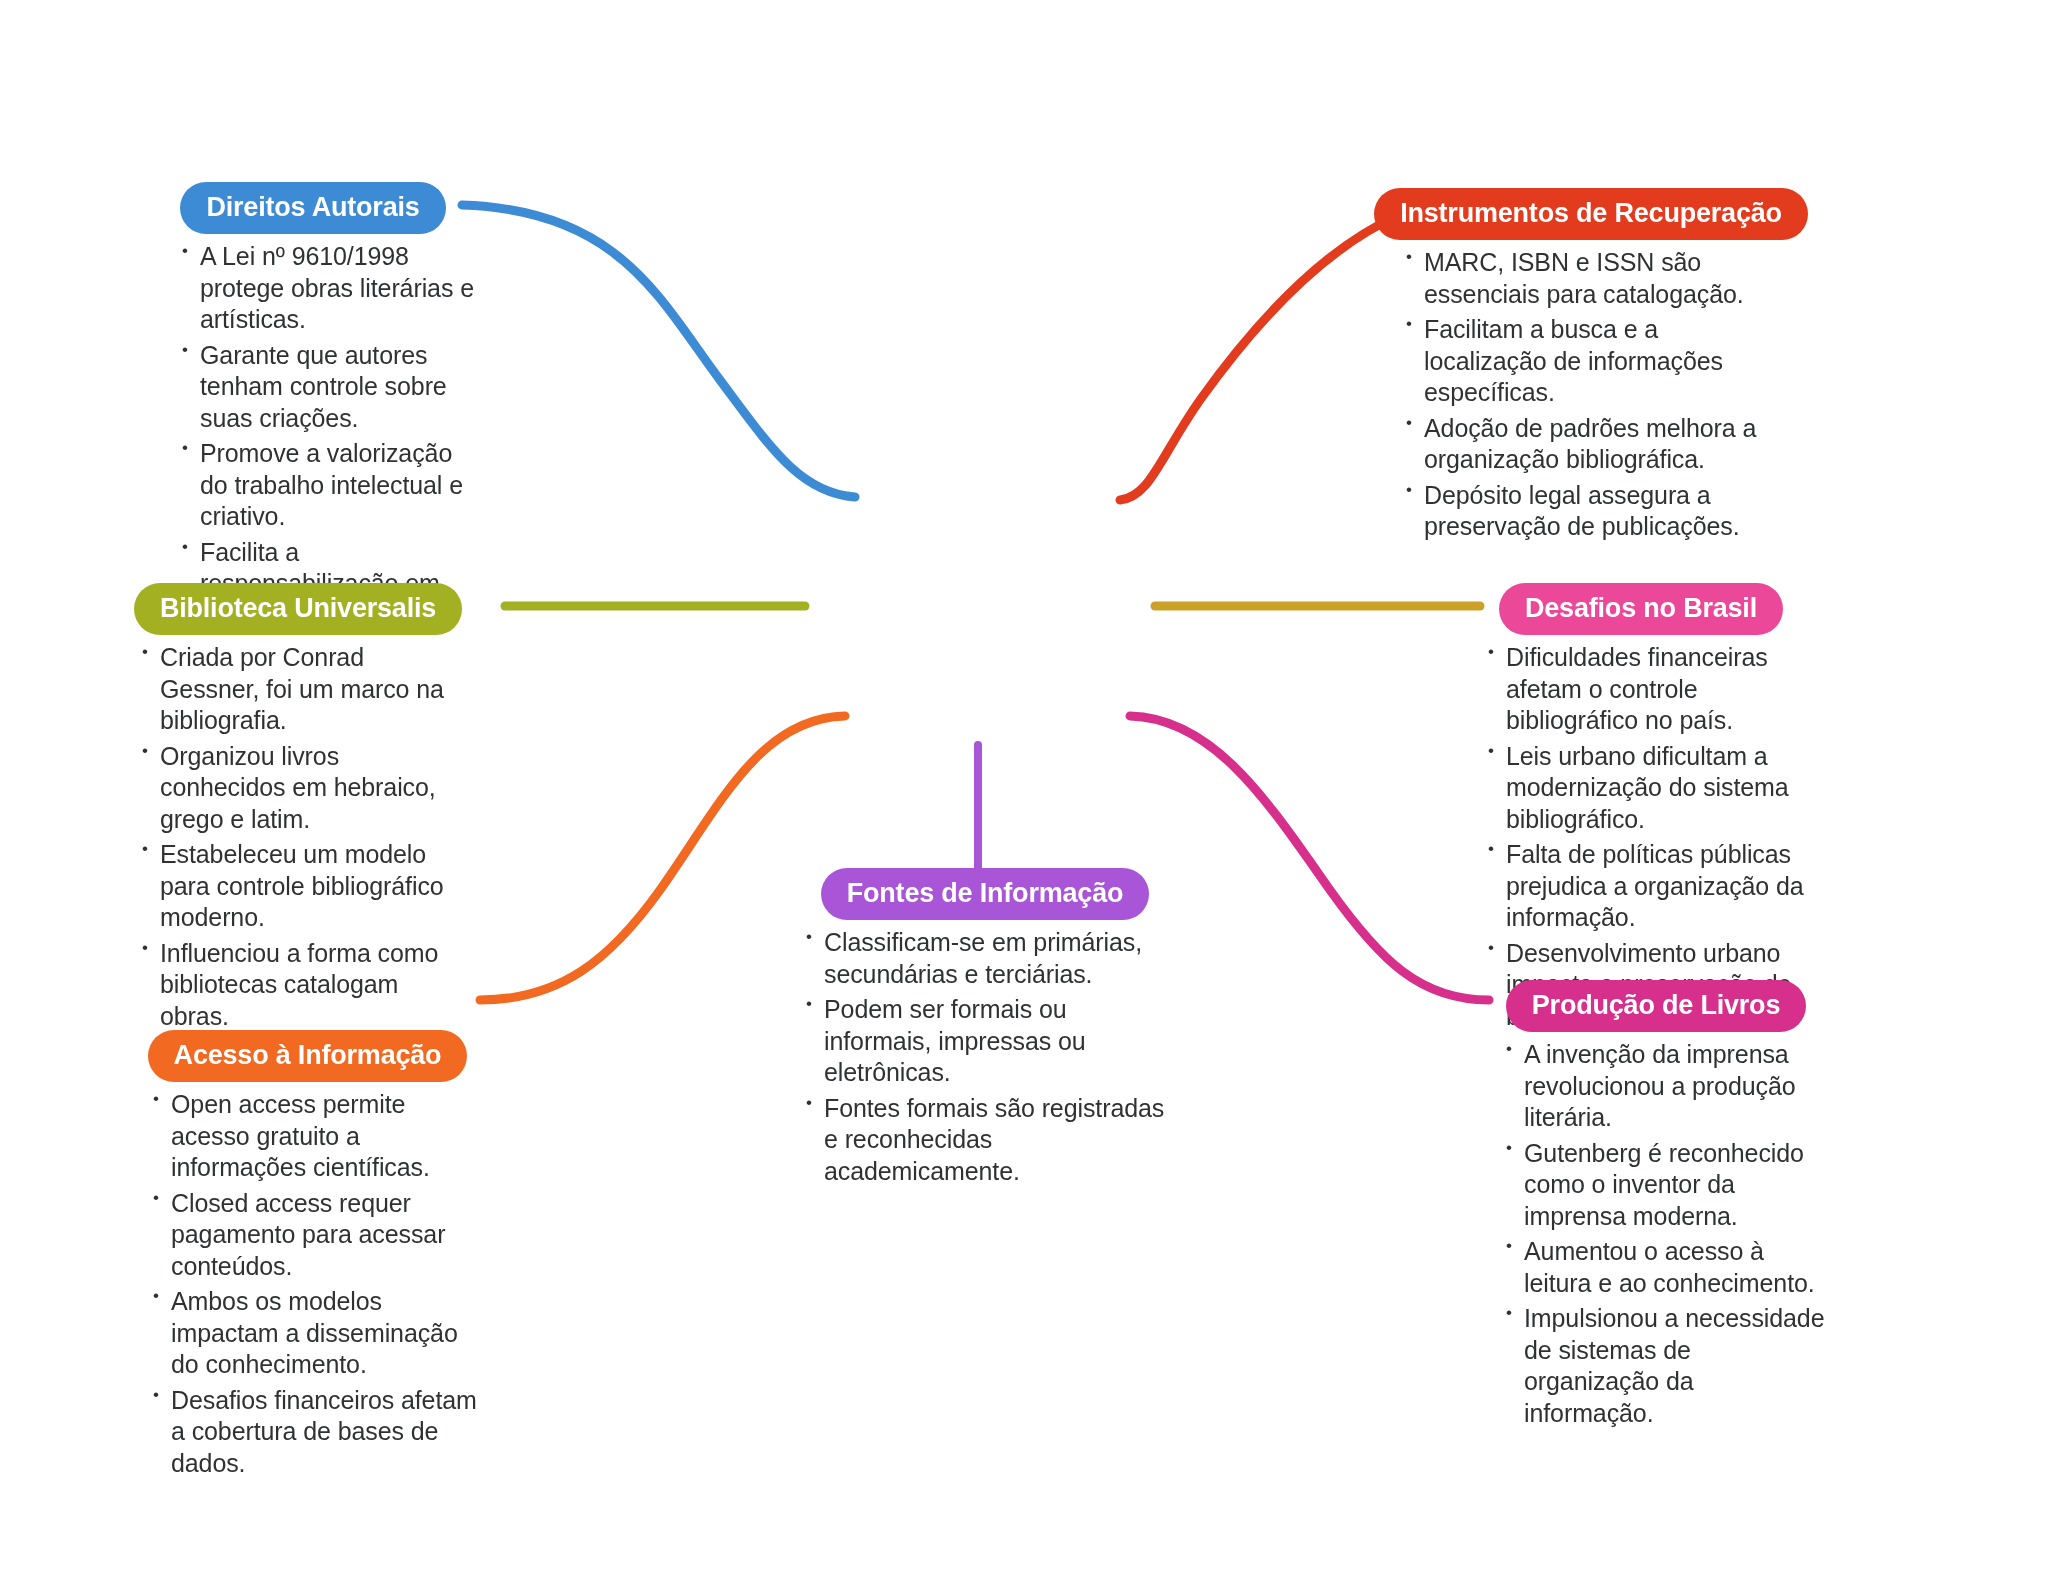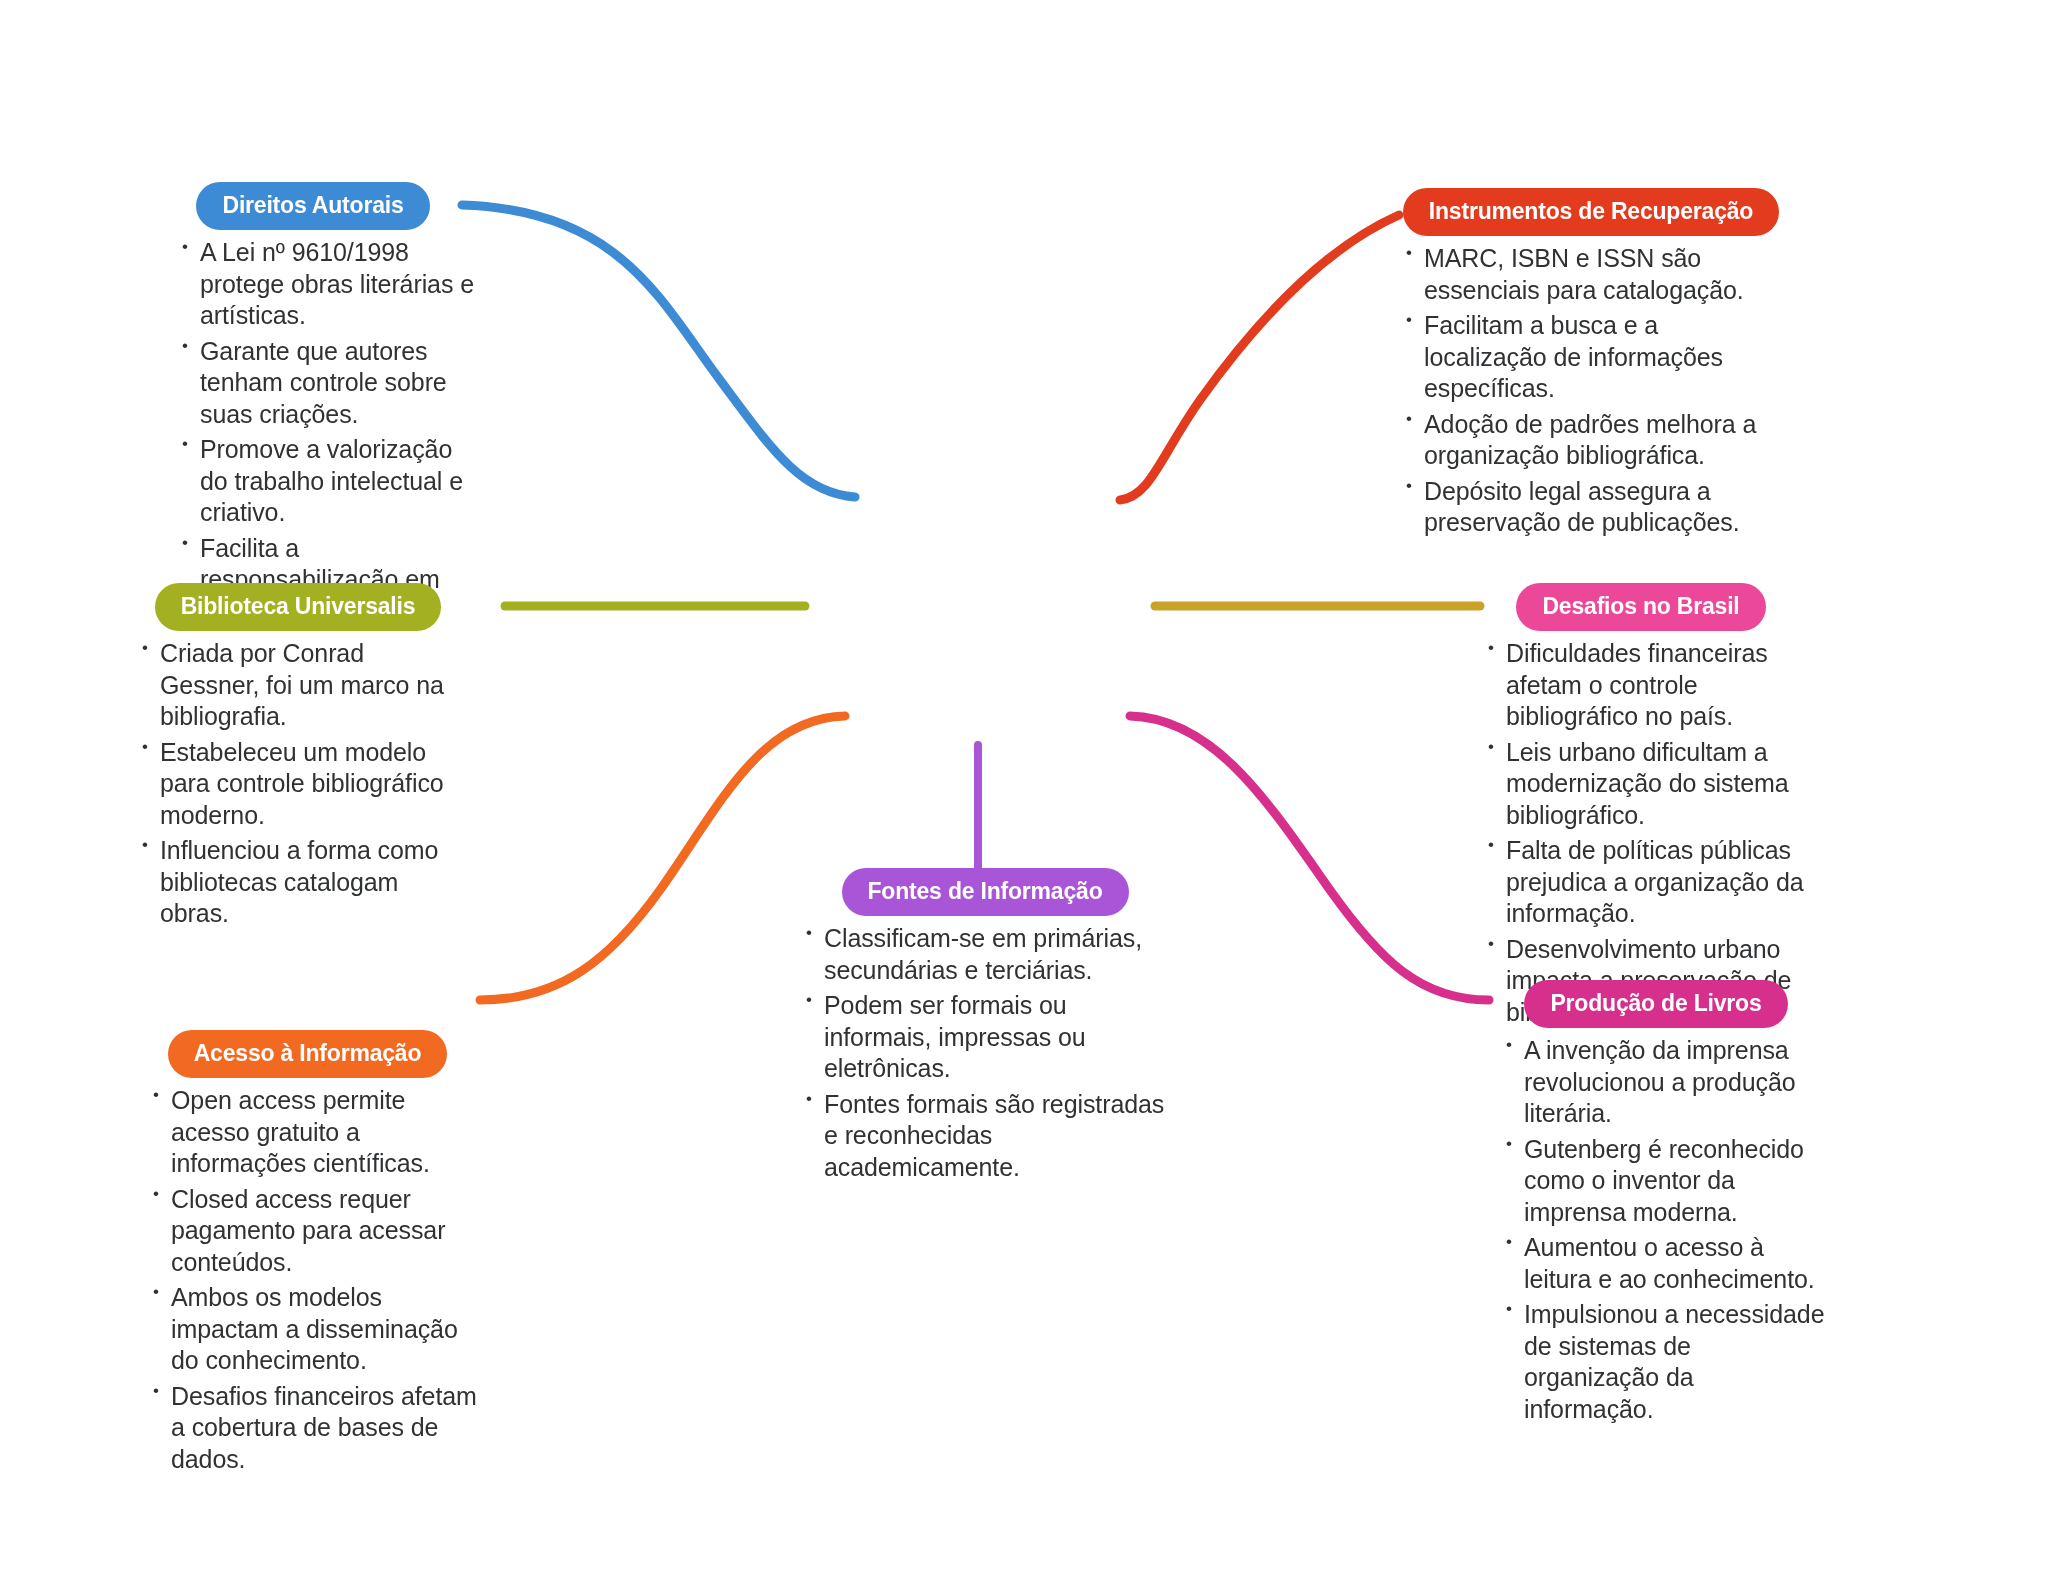--- a/index.html
+++ b/index.html
@@ -57,21 +57,21 @@
   
   .branch {
     position: absolute;
     width: 400px;
   }
   .pill {
     display: inline-block;
     border-radius: 40px;
     color: #ffffff;
     font-weight: 700;
-    font-size: 23px;
+    font-size: 27px;
     line-height: 1;
     padding: 12px 26px 13px 26px;
     white-space: nowrap;
     letter-spacing: -0.2px;
   }
   .pill-row {
     display: flex;
   }
   .pill-row.center-align { justify-content: center; }
 
@@ -154,20 +154,21 @@
       <li>Depósito legal assegura a preservação de publicações.</li>
     </ul>
   </div>
 
   <div class="branch" id="branch-biblioteca">
     <div class="pill-row center-align">
       <div class="pill" style="background:#a3b022">Biblioteca Universalis</div>
     </div>
     <ul class="bullets">
       <li>Criada por Conrad Gessner, foi um marco na bibliografia.</li>
+      <li>Organizou livros conhecidos em hebraico, grego e latim.</li>
       <li>Estabeleceu um modelo para controle bibliográfico moderno.</li>
       <li>Influenciou a forma como bibliotecas catalogam obras.</li>
     </ul>
   </div>
 
   <div class="branch" id="branch-desafios">
     <div class="pill-row center-align">
       <div class="pill" style="background:#ec4899">Desafios no Brasil</div>
     </div>
     <ul class="bullets">

